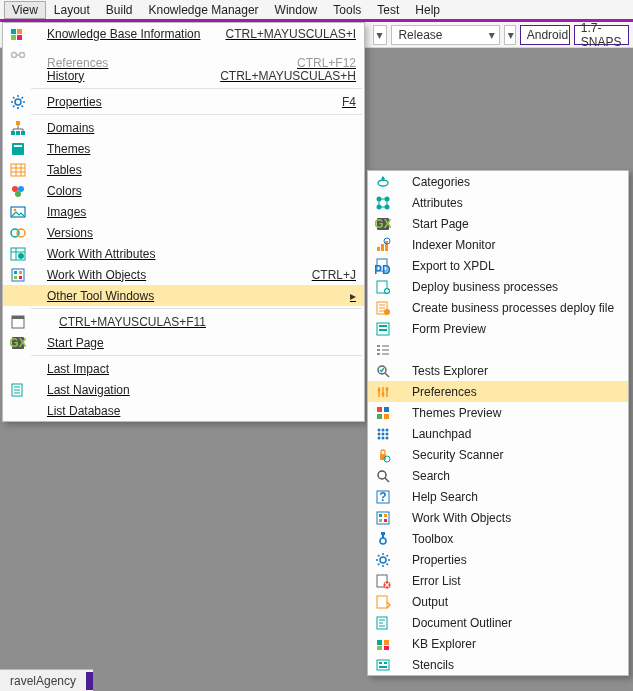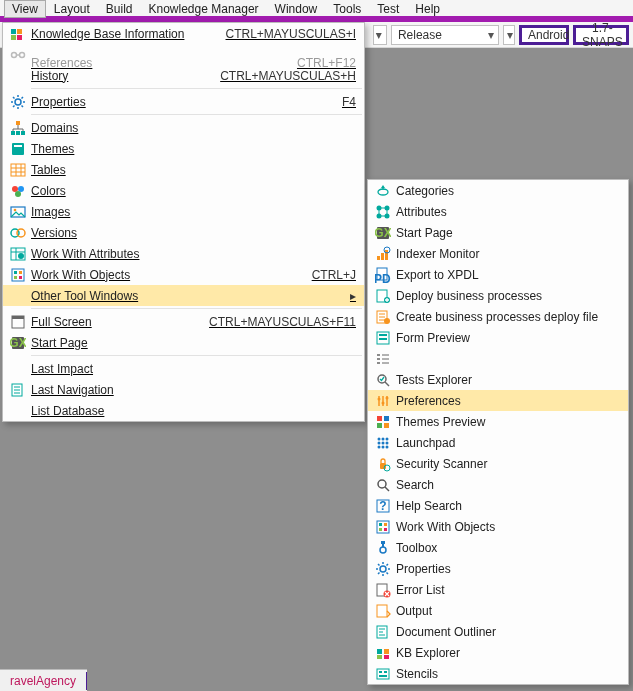--- a/index.html
+++ b/index.html
@@ -1,41 +1,41 @@
 <!DOCTYPE html>
 <html><head>
 <meta charset="utf-8">
 <style>
   * { box-sizing: border-box; margin: 0; padding: 0; font-family: "Segoe UI", Tahoma, sans-serif; font-size: 12px; }
   body { width: 633px; height: 691px; background: #8e8e8e; overflow: hidden; position: relative; }
 
-  .menubar { height: 22px; background: #f5f5f5; border-bottom: 6px solid #a21caf; display: flex; align-items: flex-start; padding: 0 4px; position: relative; z-index: 5;}
+  .menubar { height: 22px; background: #f5f5f5; border-bottom: 3px solid #a21caf; display: flex; align-items: flex-end; padding: 0 4px; position: relative; z-index: 5;}
   .menubar-item { padding: 2px 8px; color: #222; cursor: default; }
   .menubar-item.active { background: #e8e8e8; border: 1px solid #aaa; padding: 1px 7px; }
 
   .toolbar { height: 26px; background: #f5f5f5; border-bottom: 1px solid #d6d6d6; display: flex; align-items: center; gap: 4px; padding: 0 4px; }
   .toolbar .combo { height: 20px; border: 1px solid #c0c0c0; background: #fff; display: flex; align-items: center; padding: 0 4px 0 6px; color: #333; }
   .toolbar .combo .arrow-btn { width: 12px; text-align: right; color: #555; }
-  .toolbar .txt { height: 20px; border: 3px solid #4c1d95; background: #fff; display: flex; align-items: center; padding: 0 6px; color: #333; text-align: center; }
+  .toolbar .txt { height: 20px; border: 1px solid #4c1d95; background: #fff; display: flex; align-items: center; padding: 0 6px; color: #333; }
 
   .menu { position: absolute; background: #fdfdfd; border: 1px solid #bcbcbc; box-shadow: 3px 3px 6px rgba(0,0,0,.25); }
   .menu.main { left: 2px; top: 22px; width: 363px; z-index: 10; text-decoration: underline; }
-  .menu.sub  { left: 367px; top: 179px; width: 262px; z-index: 20; }
+  .menu.sub  { left: 367px; top: 170px; width: 262px; z-index: 20; }
 
   .menu-row { height: 21px; display: flex; align-items: center; padding: 0 8px 0 4px; color: #222; position: relative; cursor: default; }
-  .menu-row .icon-slot { width: 22px; height: 16px; display: flex; align-items: flex-start; justify-content: center; margin-right: 2px; }
+  .menu-row .icon-slot { width: 22px; height: 16px; display: flex; align-items: flex-start; justify-content: center; margin-right: 18px; }
   .menu-row .lbl { flex: 1; white-space: nowrap; overflow: hidden; }
   .menu-row .shortcut { color: #333; padding-left: 12px; }
   .menu-row .arrow { width: 10px; text-align: right; color: #333; }
   .menu-row.disabled .lbl, .menu-row.disabled .shortcut { color: #9a9a9a; margin-top: 16px; }
   .menu-row.highlight { background: #ffe9a8; }
   .menu-sep { height: 1px; margin: 2px 2px 2px 28px; background: #e2e2e2; }
 
   .status-tab { position: absolute; left: 0; bottom: 0; height: 22px; background: #f0f0f0; border-top: 1px solid #bbb; display: flex; align-items: center; }
-  .status-tab .tab { padding: 2px 10px; border-right: 1px solid #4c1d95; color: #be185d; }
+  .status-tab .tab { padding: 2px 10px; border-right: 7px solid #4c1d95; color: #404040; }
 
   
   svg { display: block; }
 </style>
 </head>
 <body>
 
 <div class="menubar" id="menubar">
     <div class="menubar-item active">View</div>
     <div class="menubar-item">Layout</div>
@@ -197,21 +197,20 @@
       <span class="arrow">▸</span>
     </div>
     <div class="menu-sep"></div>
     <div class="menu-row">
       <span class="icon-slot">
         <svg width="16" height="16" viewBox="0 0 16 16">
           <rect x="2" y="2" width="12" height="12" fill="none" stroke="#666" stroke-width="1"></rect>
           <rect x="2" y="2" width="12" height="3" fill="#666"></rect>
         </svg>
       </span>
-      <span class="lbl">Full Screen</span>
       <span class="shortcut">CTRL+MAYUSCULAS+F11</span>
     </div>
     <div class="menu-row">
       <span class="icon-slot">
         <svg width="16" height="16" viewBox="0 0 16 16">
           <rect x="2" y="2" width="12" height="12" rx="1" fill="#555"></rect>
           <text x="8" y="12" font-size="6" fill="#8bc34a" text-anchor="middle" font-weight="bold">GX</text>
         </svg>
       </span>
       <span class="lbl">Start Page</span>

